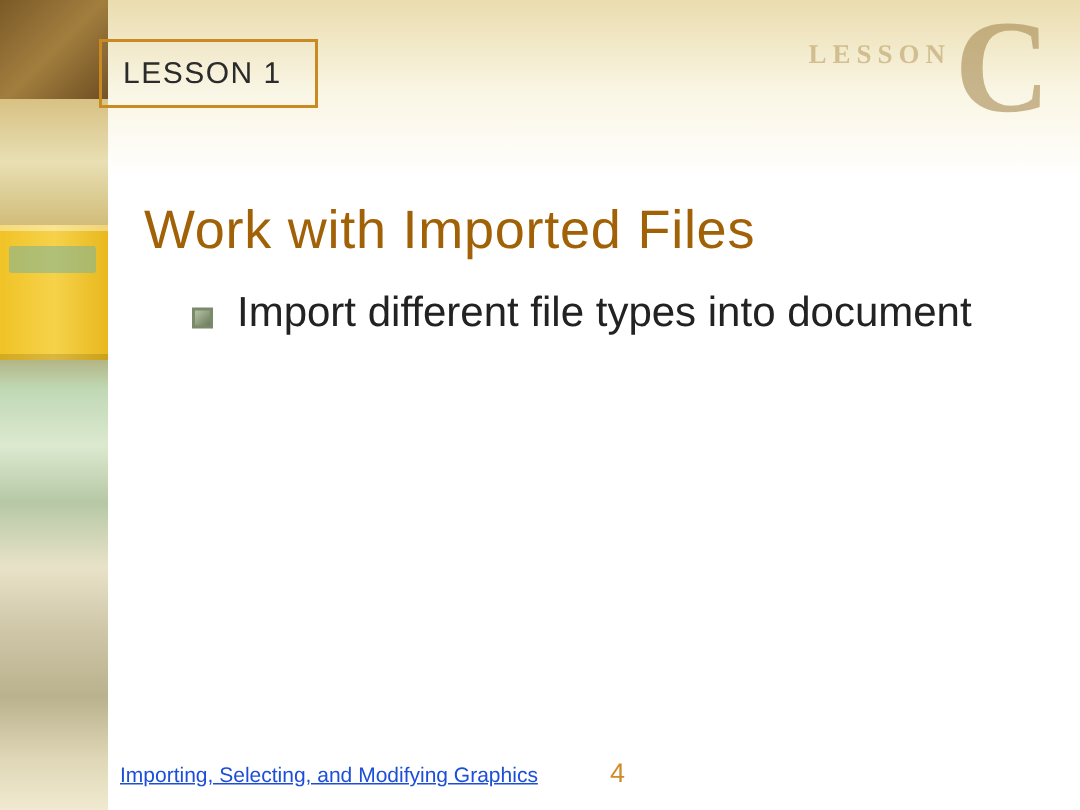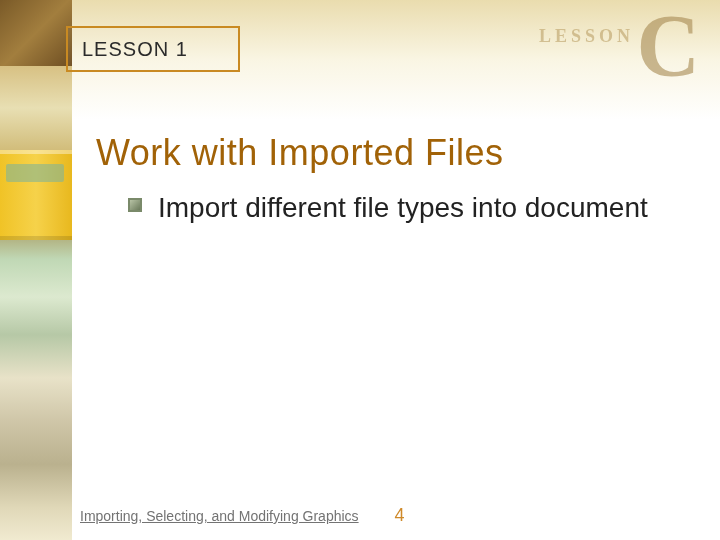--- a/index.html
+++ b/index.html
@@ -55,21 +55,21 @@
     background: linear-gradient(to bottom,
       rgba(230,214,160,0.85) 0%,
       rgba(244,236,200,0.5) 50%,
       rgba(255,255,255,0) 100%);
   }
 
   
   .lesson-badge {
     position: absolute;
     left: 66px; top: 26px;
-    width: 174px; height: 46px;
+    width: 146px; height: 46px;
     border: 2px solid #c98a22;
     background: rgba(255,255,255,0.04);
     display: flex;
     align-items: center;
     padding-left: 14px;
   }
   .lesson-badge span {
     font-family: Impact, "Arial Black", sans-serif;
     font-size: 20px;
     letter-spacing: 1px;
@@ -109,21 +109,21 @@
   }
 
   
   .bullets {
     position: absolute;
     left: 128px; top: 190px;
     width: 520px;
   }
   .bullet-row {
     display: flex;
-    align-items: flex-start;
+    align-items: center;
     gap: 16px;
   }
   .bullet-icon {
     width: 14px; height: 14px;
     margin-top: 8px;
     background: #7a8a6a;
     position: relative;
     flex: 0 0 14px;
   }
   .bullet-icon::after{
@@ -140,23 +140,23 @@
 
   
   .footer {
     position: absolute;
     left: 80px; right: 20px; bottom: 14px;
     display: flex;
     align-items: baseline;
     font-size: 14px;
   }
   .footer-left {
-    color: #737373;
+    color: #1d4ed8;
     flex: 0 0 auto;
-    margin-right: 16px;
+    margin-right: 28px;
   }
   .footer-mid {
     color: #333;
     flex: 1 1 auto;
   }
   .footer-page {
     color: #cf8a2a;
     font-size: 18px;
     font-weight: 500;
     margin-left: 20px;

